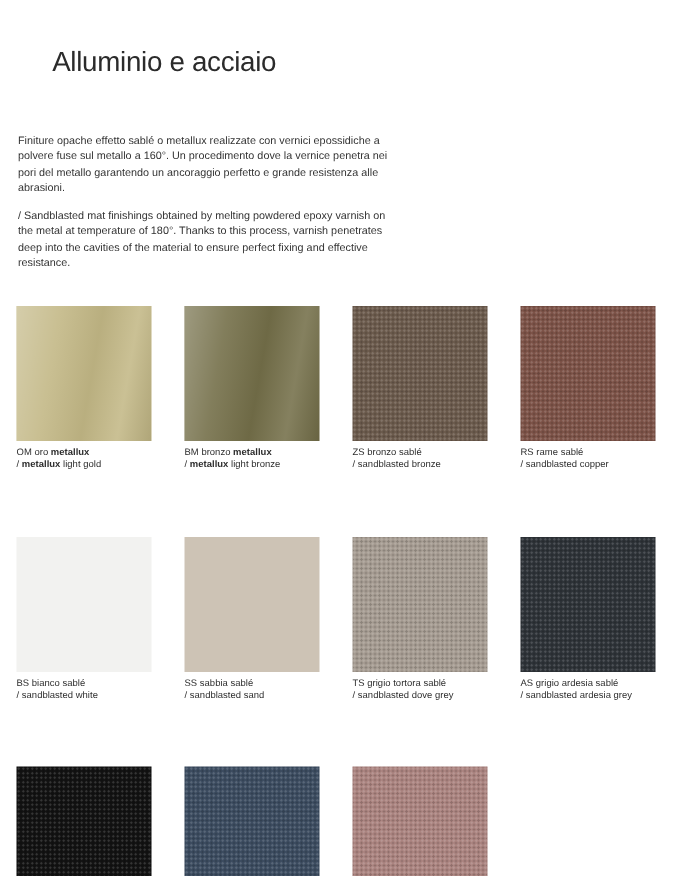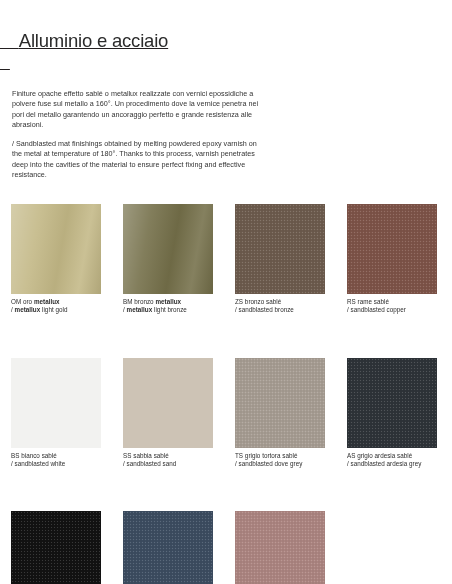--- a/index.html
+++ b/index.html
@@ -11,22 +11,21 @@
     width: 452px;
     height: 584px;
     font-family: "Liberation Sans", sans-serif;
     color: #231f20;
     overflow: hidden;
     position: relative;
   }
 
   
   .header {
-    padding: 9px 12px 0 0;
-    text-decoration: underline;
+    padding: 9px 12px 0 16px;
   }
   .title {
     font-size: 18.5px;
     font-weight: 300;
     line-height: 21px;
     letter-spacing: -0.2px;
     color: #2b2b2b;
     white-space: pre;
   }
   .title-line-2 { display: block; }

